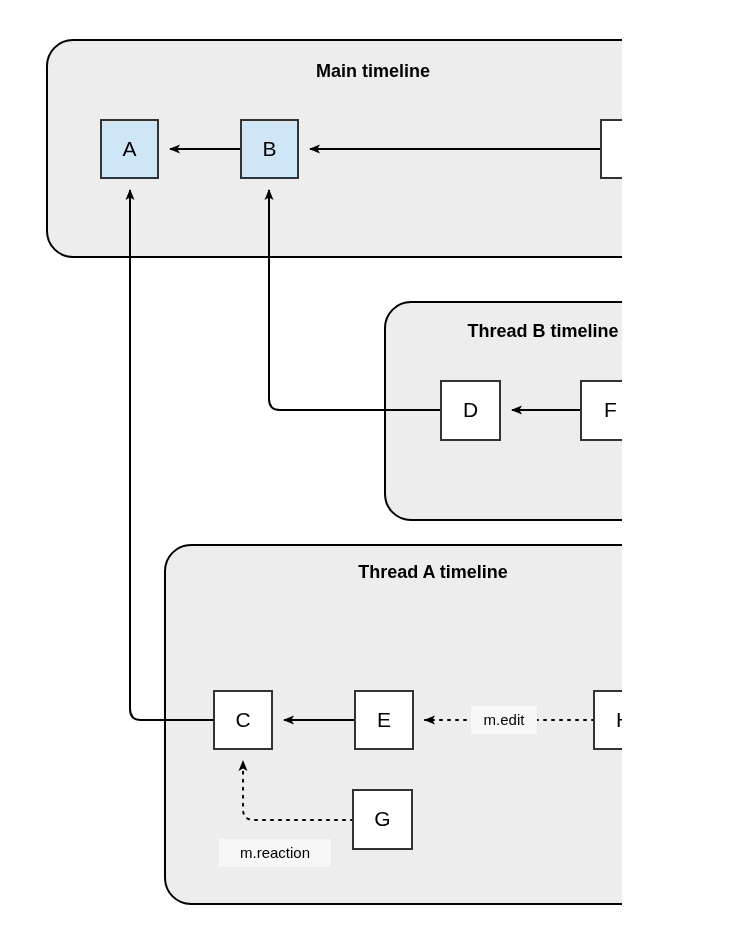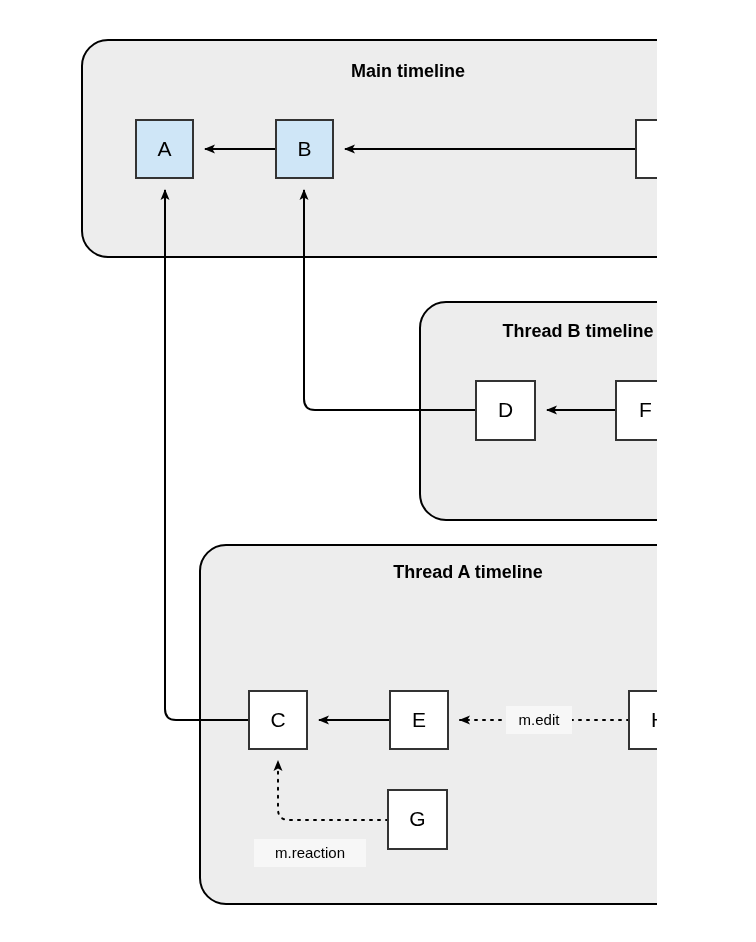--- a/index.html
+++ b/index.html
@@ -9,21 +9,20 @@
   }
   body {
     font-family: "Liberation Sans", sans-serif;
   }
   #canvas {
     position: relative;
     width: 622px;
     height: 942px;
     background: #ffffff;
     overflow: hidden;
-    margin-left: 35px;
   }
   #diagram-svg {
     position: absolute;
     left: 0;
     top: 0;
     width: 756px;
     height: 942px;
   }
   .container-title {
     font-weight: bold;

